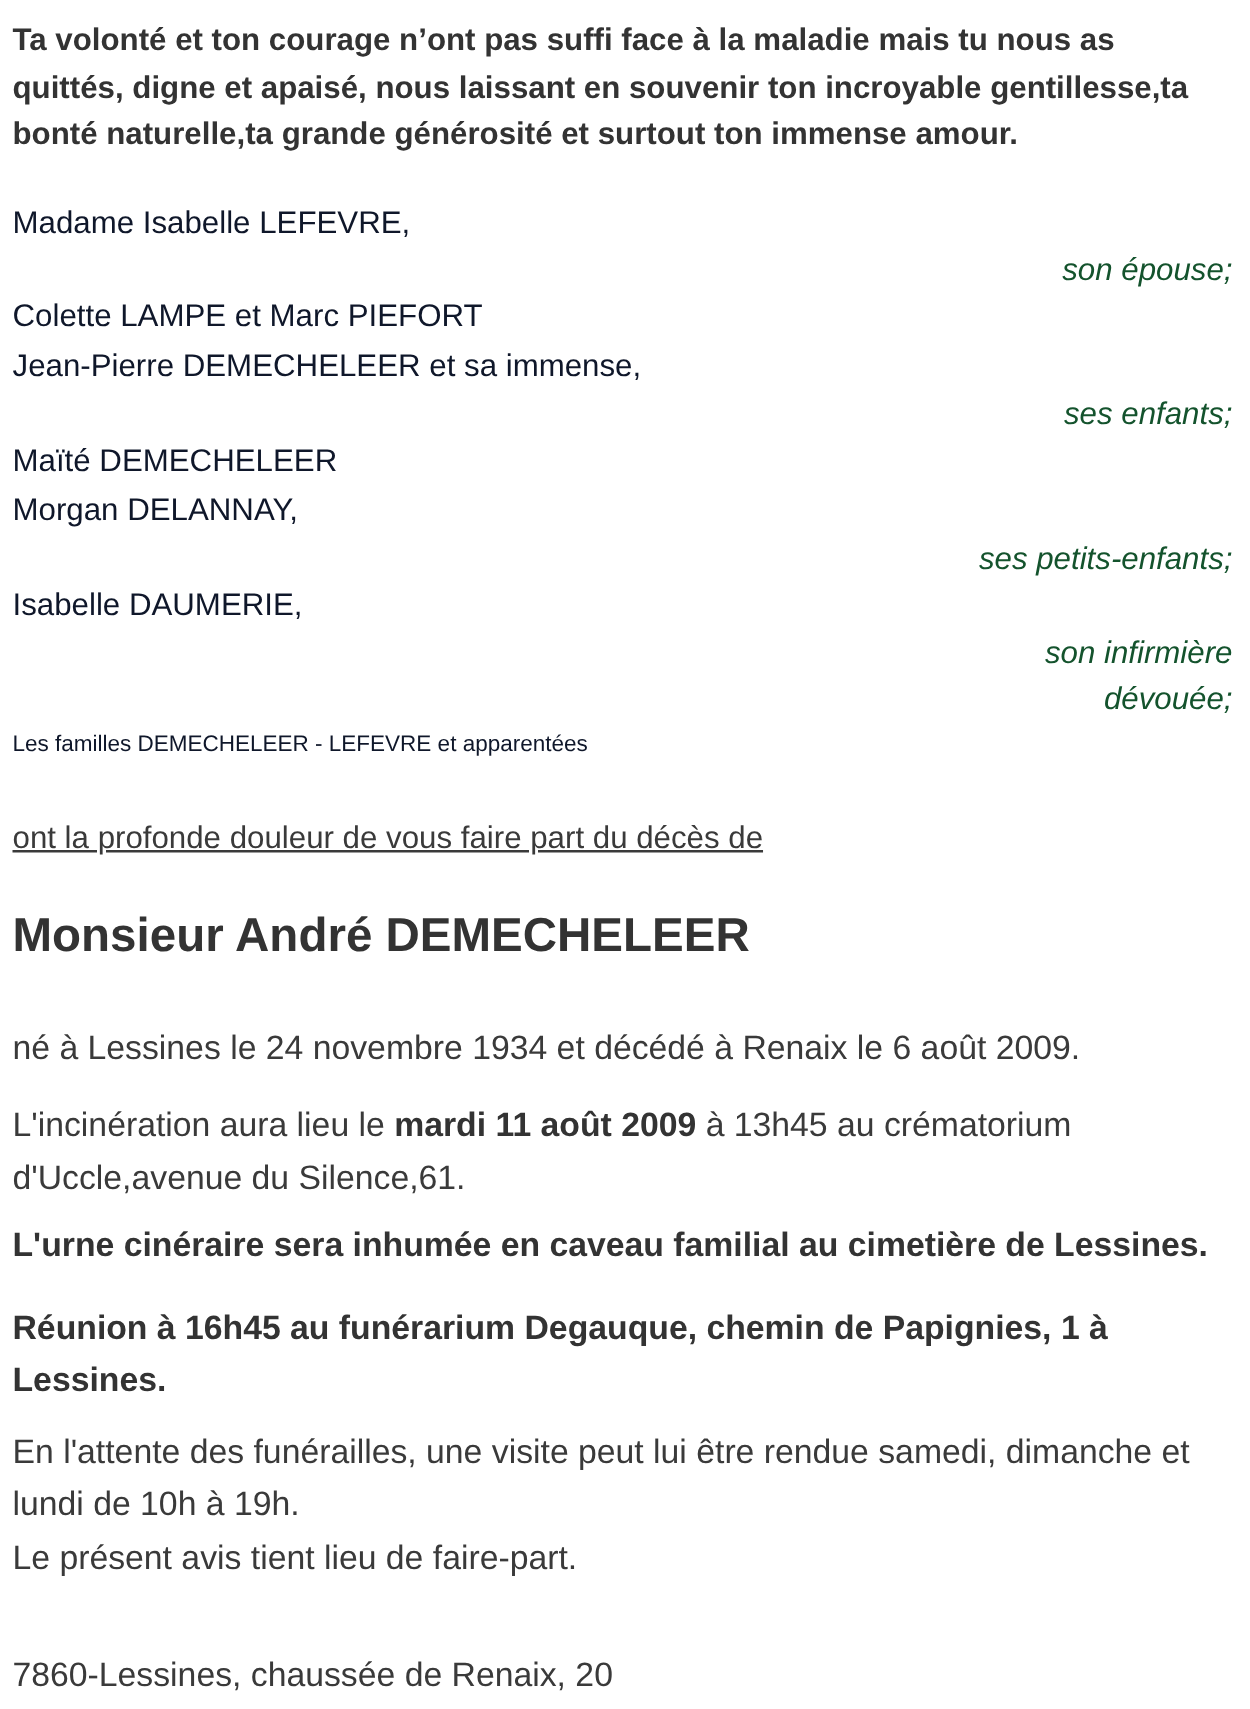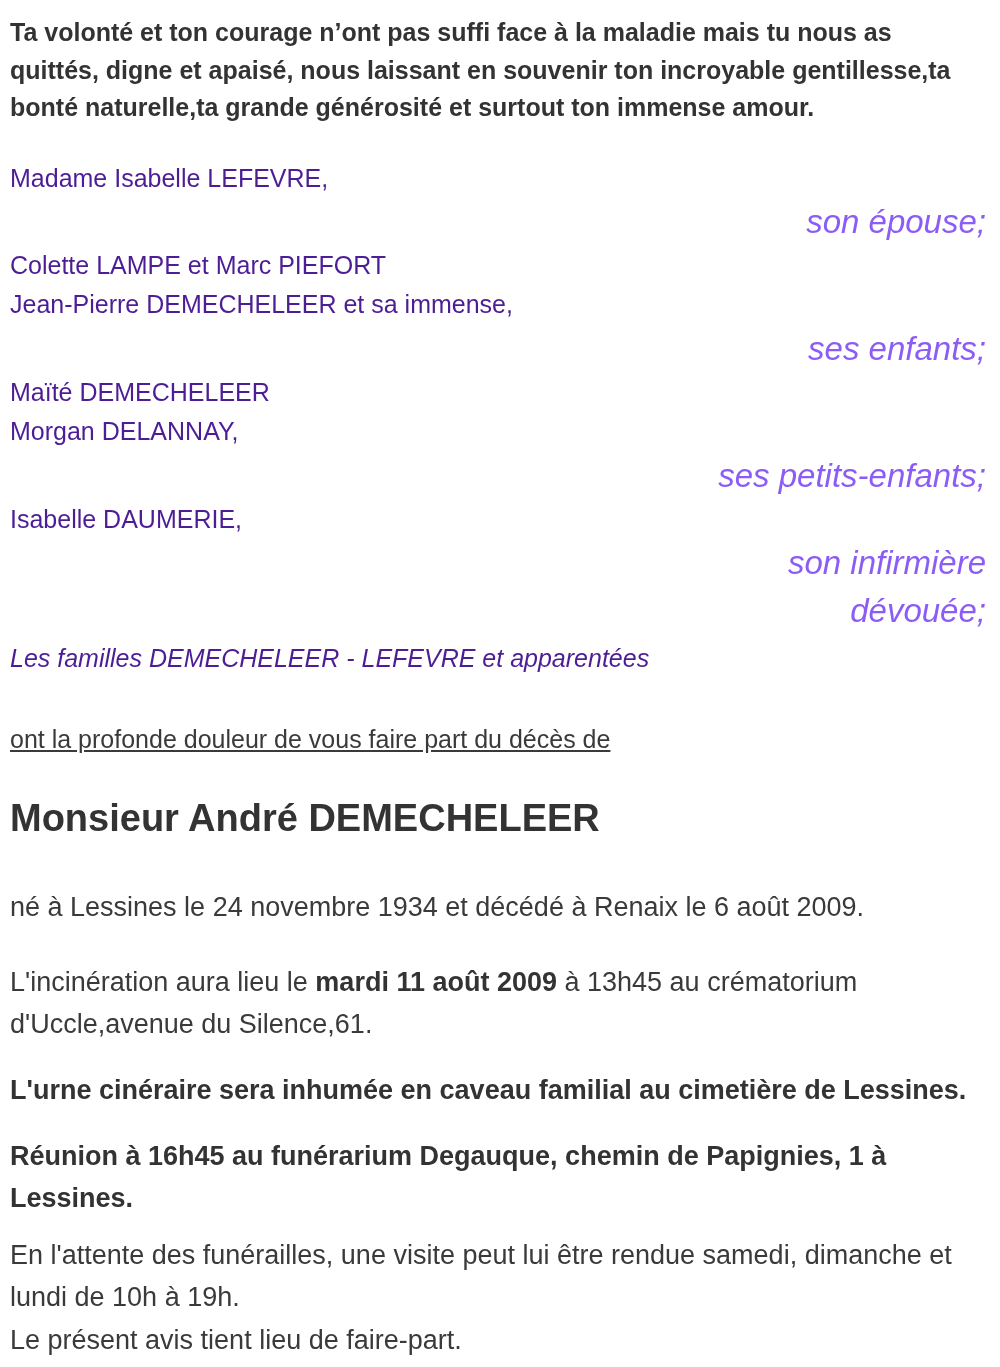--- a/index.html
+++ b/index.html
@@ -20,64 +20,63 @@
     font-weight: 700;
     font-size: 25px;
     line-height: 1.5;
     color: #333333;
     margin: 0 0 32px 0;
     max-width: 975px;
   }
   .name-line {
     font-size: 25px;
     line-height: 1.58;
-    color: #4c1d95;
+    color: #0f172a;
   }
   .relation-block {
     text-align: right;
     padding-right: 2px;
   }
   .relation-line {
     display: block;
-    font-size: 33px;
+    font-size: 25px;
     font-style: italic;
     line-height: 1.45;
-    color: #8b5cf6;
+    color: #14532d;
   }
   .families-line {
-    font-size: 25px;
+    font-size: 18px;
     line-height: 1.58;
     margin-top: 4px;
-    font-style: italic;
   }
   .announcement {
     font-size: 25px;
     line-height: 1.58;
     margin-top: 42px;
     text-decoration: underline;
   }
   .deceased-name {
     font-size: 38px;
     font-weight: 700;
     color: #333333;
     margin-top: 36px;
     line-height: 1.2;
   }
   .body-par {
     font-size: 27px;
     line-height: 1.55;
     max-width: 975px;
   }
   .birth-death { margin-top: 46px; }
-  .cremation   { margin-top: 33px; }
+  .cremation   { margin-top: 20px; }
   .bold-par {
     font-weight: 700;
     color: #333333;
   }
-  .urn     { margin-top: 24px; }
+  .urn     { margin-top: 12px; }
   .reunion { margin-top: 24px; }
   .visits  { margin-top: 16px; }
   .faire-part { margin-top: 1px; }
   .address { margin-top: 52px; }
   .inline-bold { font-weight: 700; color: #333333; }
 </style>
 </head>
 <body>
 
 <div class="page">

